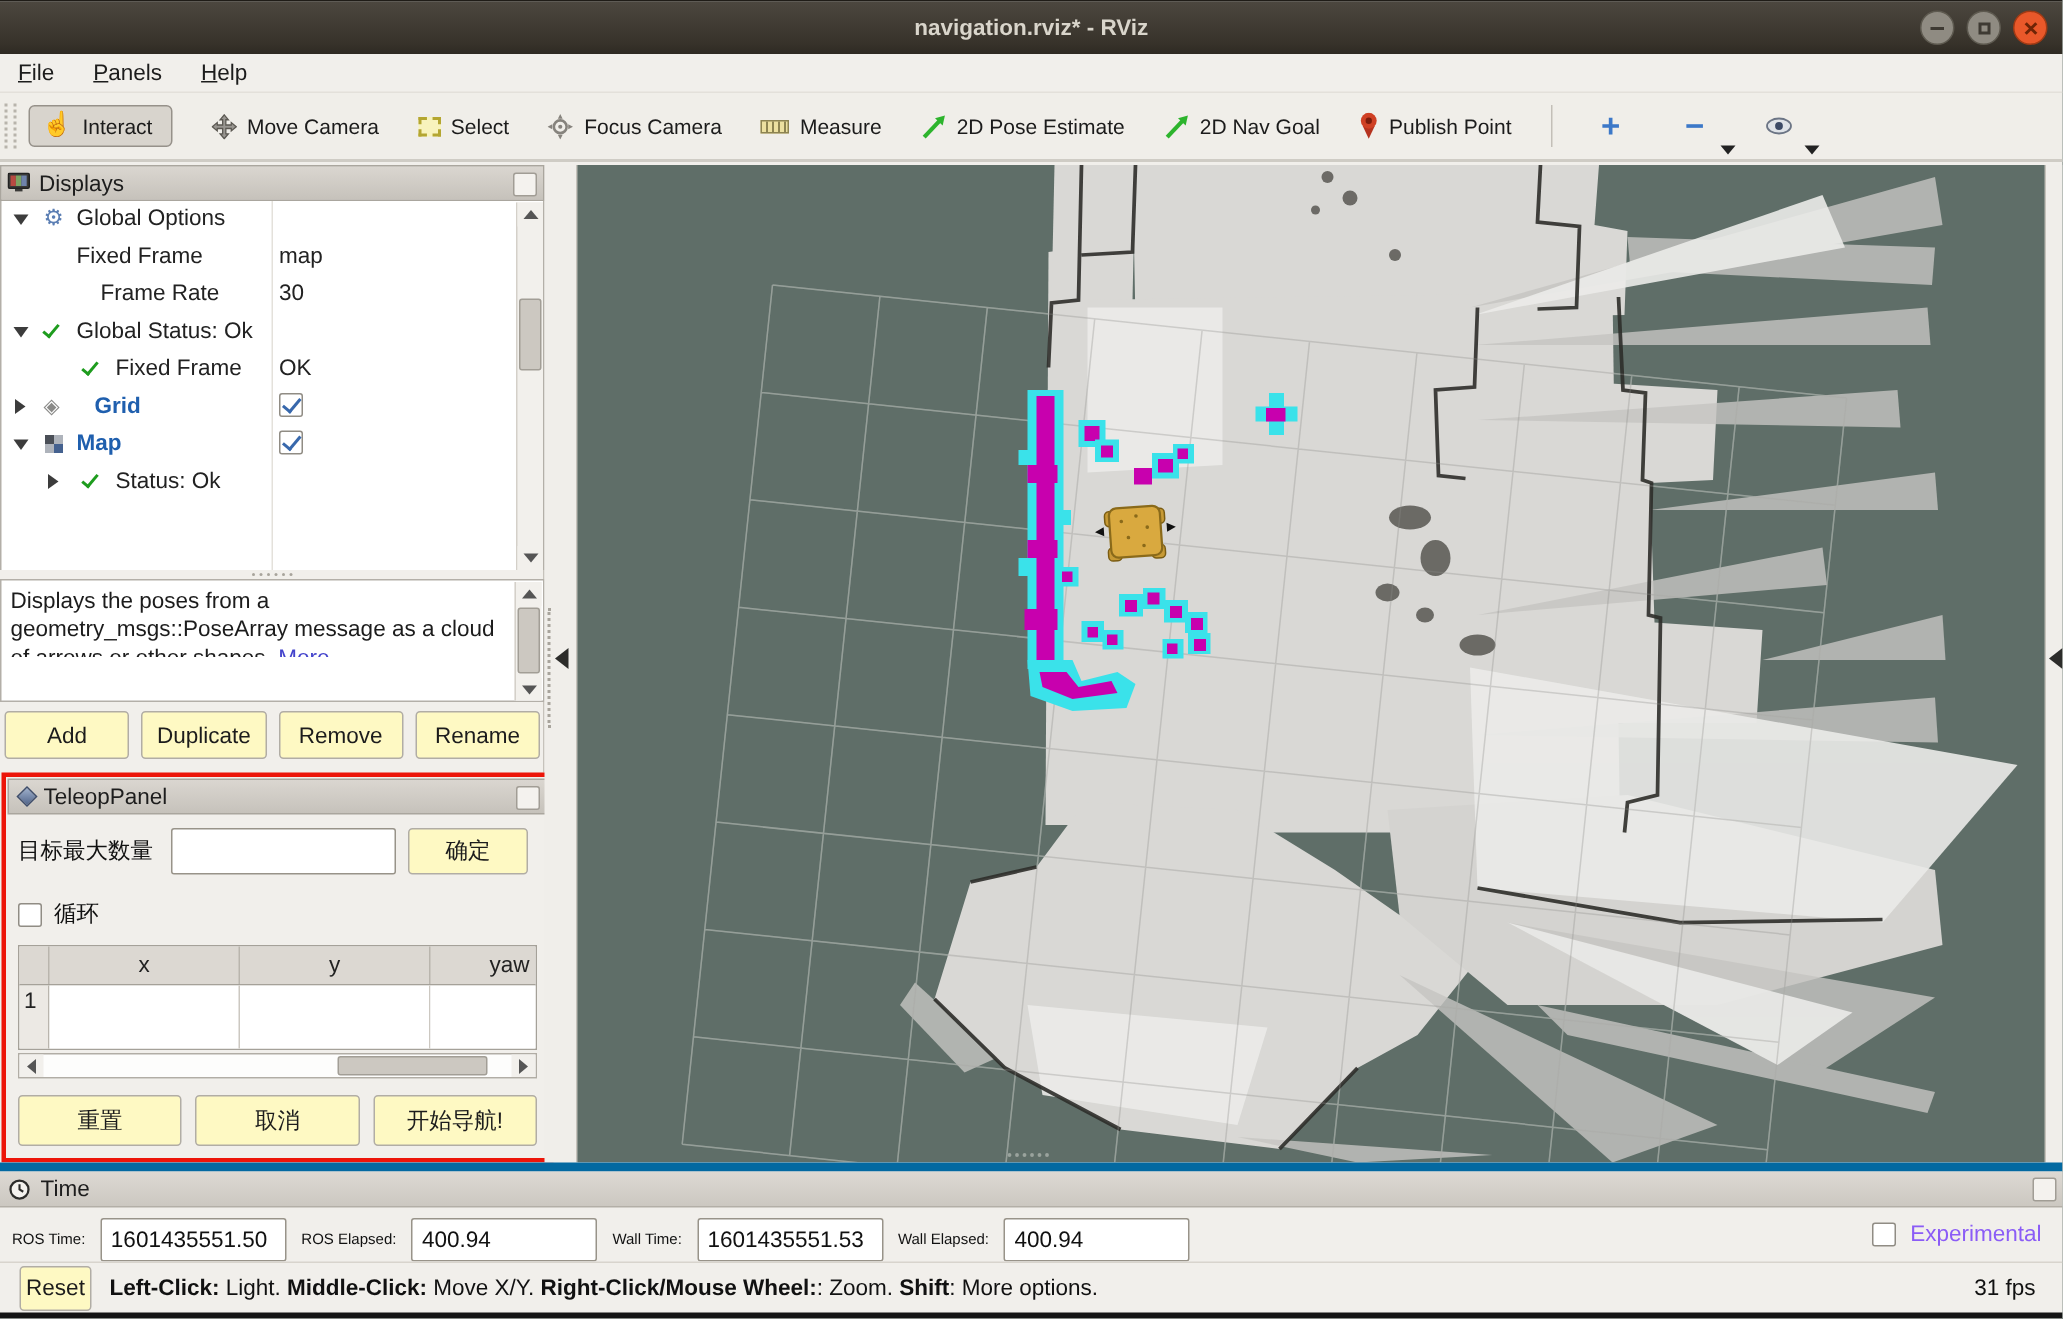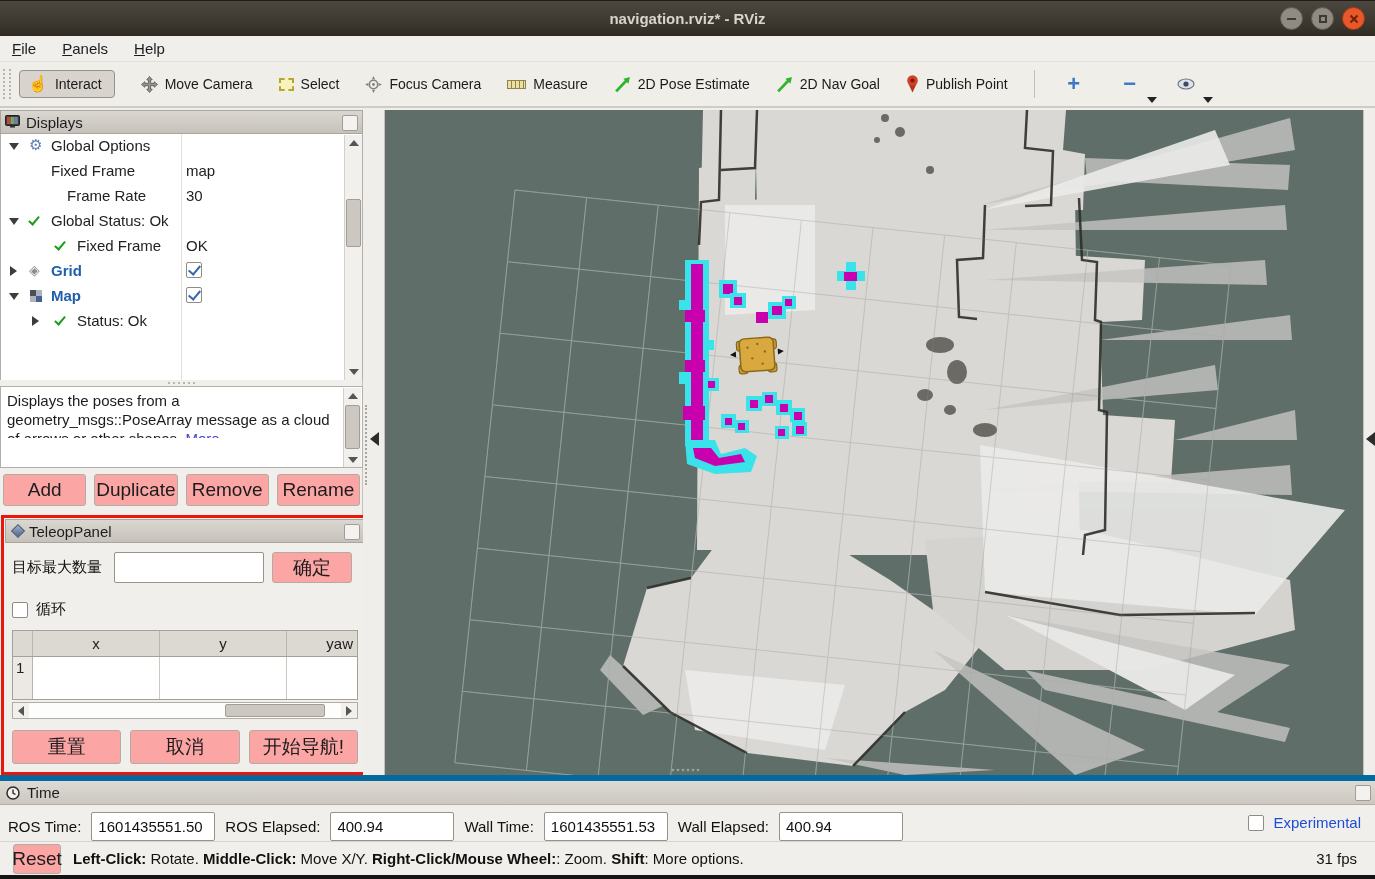--- a/index.html
+++ b/index.html
@@ -86,21 +86,21 @@
 
   
   .descpanel { position:absolute; left:0; top:276px; width:363px; height:82px; background:#fff; border:1px solid #b3afa8; overflow:hidden; }
   .desc-inner { padding:4px 26px 0 6px; font-size:15px; color:#1c1c1c; line-height:19px; }
   .desc-title { font-weight:bold; }
   .desc-clip { height:9px; overflow:hidden; }
   .more-link { color:#4444cc; }
 
   
   .actions { position:absolute; left:0; top:364px; width:363px; height:34px; display:flex; gap:8px; padding:0 3px; }
-  .qbtn { background:#fca5a5; border:1px solid #b1ada5; border-radius:3px; font-size:19px; color:#1c1c1c;
+  .qbtn { background:#fef9c3; border:1px solid #b1ada5; border-radius:3px; font-size:15px; color:#1c1c1c;
     display:flex; align-items:center; justify-content:center; font-family:"Liberation Sans",sans-serif; }
   .actions .qbtn { flex:1; height:32px; }
 
   
   .teleop { position:absolute; left:1px; top:405px; width:368px; height:260px; border:3px solid #ec1509; background:#f1efeb; }
   .teleop .panel-header { margin:1px; }
   .diamond { width:10px; height:10px; background:linear-gradient(135deg,#9fb0cc,#51658a); border:1px solid #3e4d6b; transform:rotate(45deg); margin-left:3px; }
   .tp-row1 { position:absolute; left:0; top:34px; width:100%; height:32px; }
   .tp-label { position:absolute; left:8px; top:6px; font-size:15px; color:#111; }
   .tp-input { position:absolute; left:110px; top:0; width:150px; height:31px; background:#fff; border:1px solid #989389; border-radius:2px; font-size:15px; padding:0 5px; }
@@ -129,23 +129,23 @@
   .collapse-arr { position:absolute; top:322px; width:0; height:0; border-top:7px solid transparent; border-bottom:7px solid transparent; border-right:9px solid #2c2c2a; }
 
   
   .view { position:absolute; left:385px; top:0; width:978px; height:665px; background:#5f6e68; }
 
   
   .timepanel { position:absolute; left:0; top:775px; width:1375px; height:66px; background:#f1efeb; border-top:6px solid #0369a1; }
   .time-header { height:24px; background:linear-gradient(#ddd9d3,#ccc8c1); border-bottom:1px solid #b3afa7;
     display:flex; align-items:center; gap:7px; padding-left:6px; font-size:15px; color:#1d1d1d; position:relative; }
   .time-fields { position:absolute; left:8px; top:31px; display:flex; align-items:center; gap:10px; }
-  .tf-label { font-size:15px; color:#111; white-space:nowrap; }
+  .tf-label { font-size:10px; color:#111; white-space:nowrap; }
   .tf-input { width:124px; height:29px; background:#fff; border:1px solid #989389; border-radius:2px; font-size:15px; padding:0 6px; color:#111; }
-  .experimental { position:absolute; right:14px; top:33px; display:flex; align-items:flex-end; gap:9px; font-size:15px; color:#1d4ed8; }
+  .experimental { position:absolute; right:14px; top:33px; display:flex; align-items:flex-end; gap:9px; font-size:15px; color:#8b5cf6; }
 
   
   .statusbar { position:absolute; left:0; top:841px; width:1375px; height:34px; background:#f1efeb; border-top:1px solid #d8d4cd;
     display:flex; align-items:center; }
   .reset-btn { width:48px; height:30px; margin-left:13px; }
   .helptext { margin-left:12px; font-size:15px; color:#111; }
   .helptext .b { font-weight:bold; }
   .fps { margin-left:auto; margin-right:18px; font-size:15px; color:#111; }
   .bottom-edge { position:absolute; left:0; top:875px; width:1375px; height:4px; background:#141414; }
 </style>
@@ -298,21 +298,21 @@
 
           <div class="trow">
             <span class="gcheck" style="left:56px"></span>
             <span class="tlabel" style="left:76px">Fixed Frame</span>
             <span class="tvalue">OK</span>
           </div>
 
           <div class="trow">
             <span class="exp-right" style="left:9px"></span>
             <span class="grid-ico" style="left:28px">◈</span>
-            <span class="tlabel blue-bold" style="left:50px">Grid</span>
+            <span class="tlabel blue-bold" style="left:62px">Grid</span>
             <span class="tvalue">
                 <span class="qcheckbox checked"></span>
               </span>
           </div>
 
           <div class="trow">
             <span class="exp-down" style="left:8px"></span>
             <span class="map-ico" style="left:29px"></span>
             <span class="tlabel blue-bold" style="left:50px">Map</span>
             <span class="tvalue">
@@ -593,19 +593,19 @@
     </div>
     <div class="experimental">
       <span class="qcheckbox"></span>
       <span>Experimental</span>
     </div>
   </div>
 
   <div class="statusbar">
     <div class="qbtn reset-btn">Reset</div>
     <div class="helptext">
-      <span class="b">Left-Click:</span><span> Rotate. </span><span class="b">Middle-Click:</span><span> Move X/Y. </span><span class="b">Right-Click/Mouse Wheel:</span><span>: Zoom. </span><span class="b">Shift</span><span>: More options.</span>
+      <span class="b">Left-Click:</span><span> Light. </span><span class="b">Middle-Click:</span><span> Move X/Y. </span><span class="b">Right-Click/Mouse Wheel:</span><span>: Zoom. </span><span class="b">Shift</span><span>: More options.</span>
     </div>
     <div class="fps">31 fps</div>
   </div>
 
   <div class="bottom-edge"></div>
 </div>
 
 </body></html>

